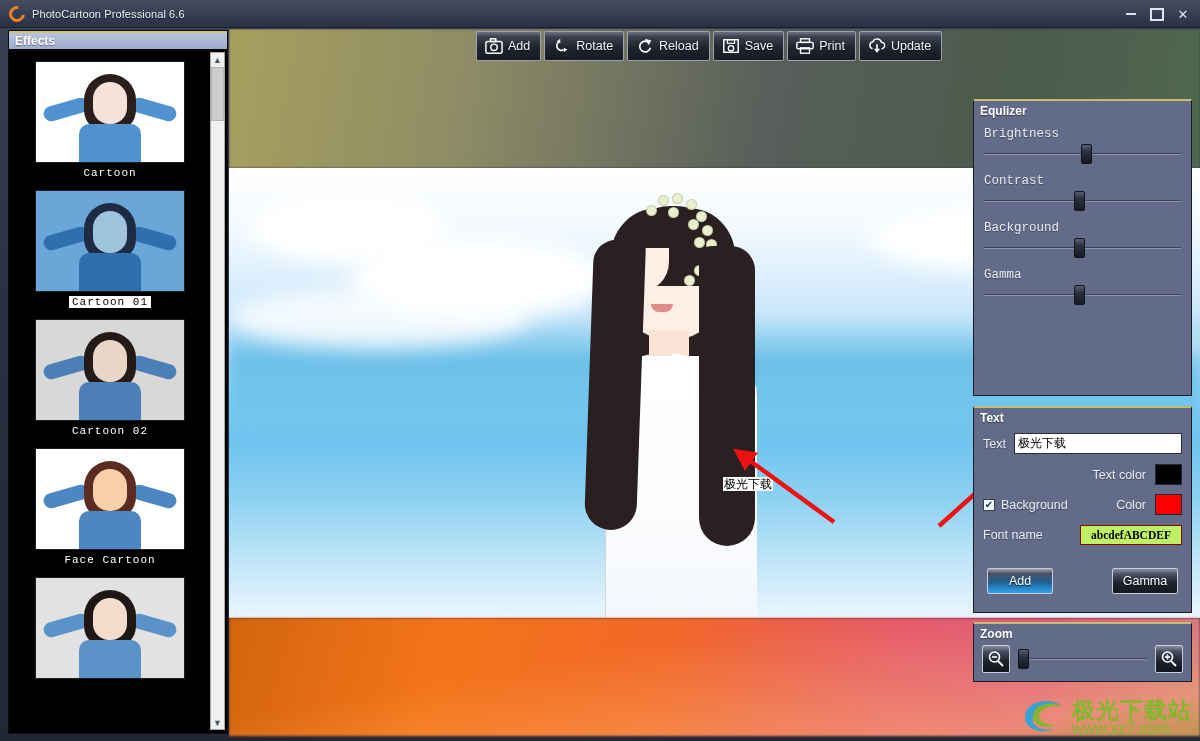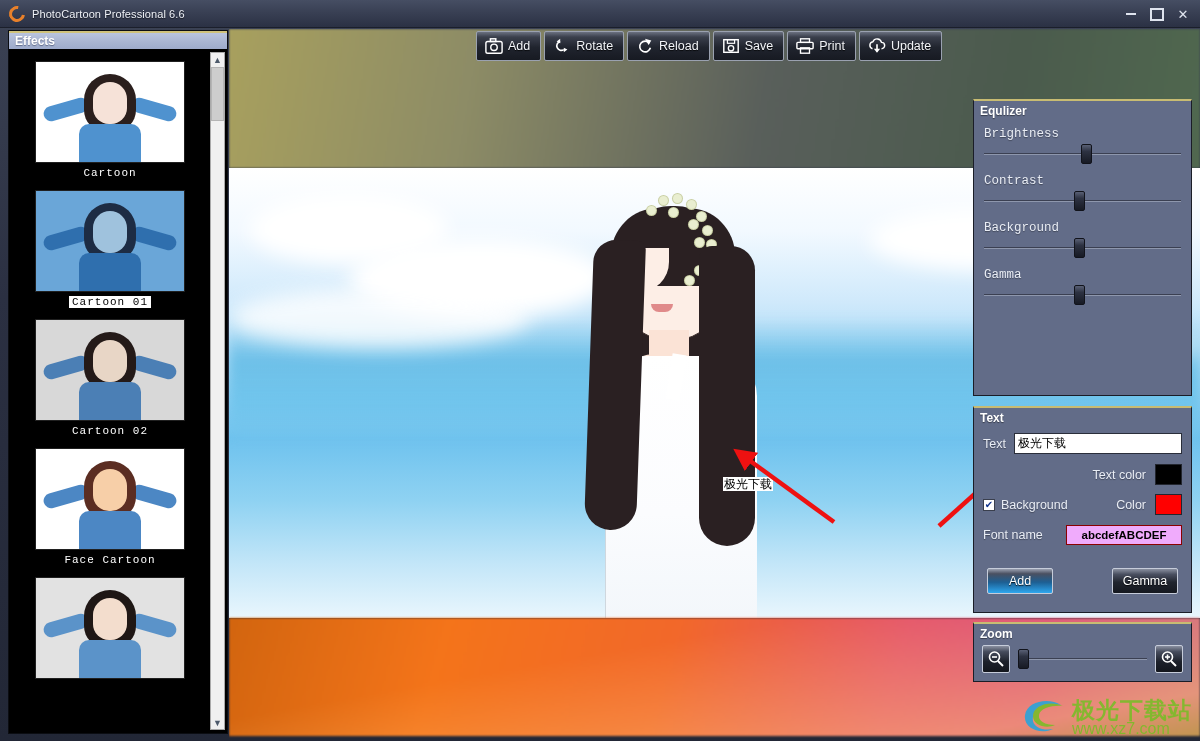--- a/index.html
+++ b/index.html
@@ -291,22 +291,22 @@
   .sw-red { background: #ff0000; }
   .checkbox {
     width: 12px; height: 12px; background: #ffffff; border: 1px solid #3a3f4d;
     display: inline-flex; align-items: center; justify-content: center;
     margin-right: 6px;
   }
   .checkbox::after {
     content: "✔"; color: #11338c; font-size: 10px; line-height: 10px;
   }
   .font-sample {
-    width: 116px; height: 20px; background: #f0abfc; border: 1px solid #8b0000;
-    color: #000000; font-family: Liberation Sans, sans-serif; font-size: 11.5px;
+    width: 102px; height: 20px; background: #bef264; border: 1px solid #8b0000;
+    color: #000000; font-family: Liberation Serif, serif; font-size: 11.5px;
     display: flex; align-items: center; justify-content: center; font-weight: bold;
   }
   .panel-btn {
     width: 66px; height: 26px; border: 1px solid #c6ccda; border-radius: 2px;
     color: #ffffff; font-size: 12.5px;
     display: flex; align-items: center; justify-content: center;
     background: linear-gradient(180deg,#8a90a0 0%,#4a5061 22%,#21252f 55%,#15181f 100%);
     text-shadow: 0 1px 1px rgba(0,0,0,.8); cursor: default;
   }
   .panel-btn.hot {

